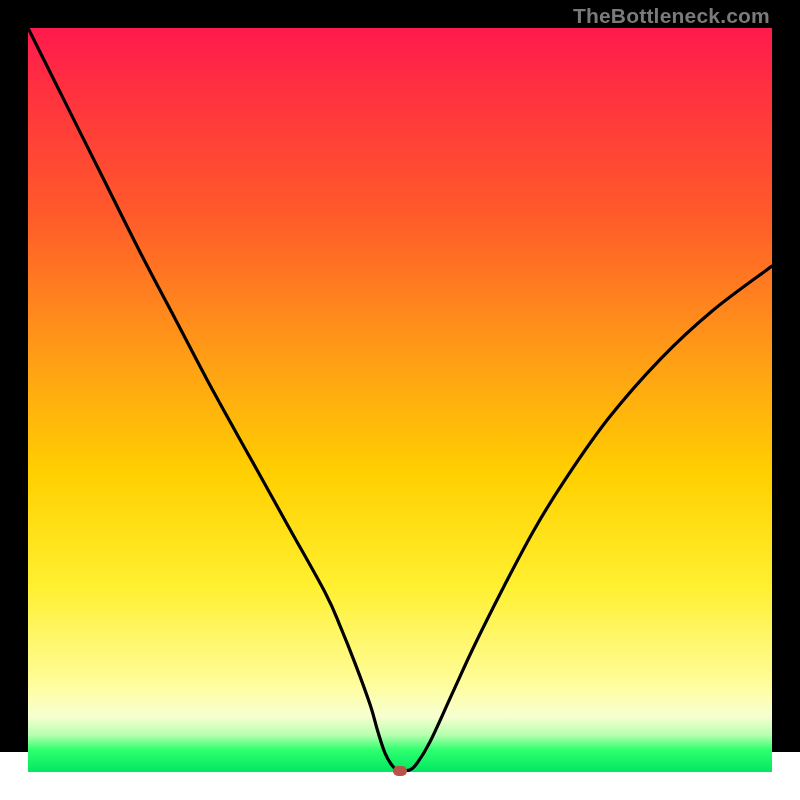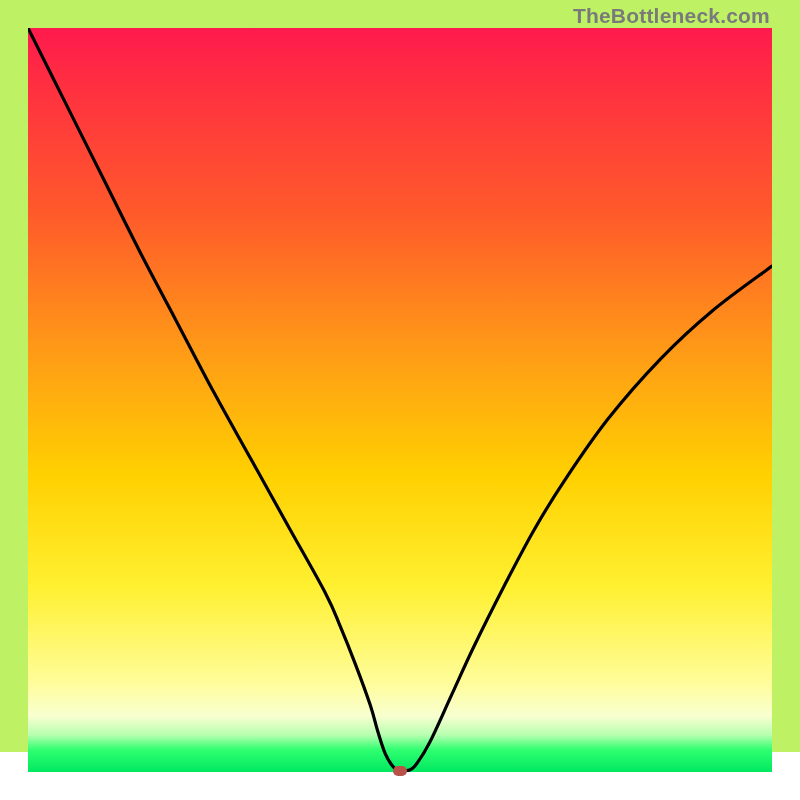--- a/index.html
+++ b/index.html
@@ -1,21 +1,21 @@
 <!DOCTYPE html>
 <html><head>
 <meta charset="utf-8">
 <style>
   * { margin: 0; padding: 0; box-sizing: border-box; }
   html, body { width: 800px; height: 800px; overflow: hidden; }
   .frame {
     position: relative;
     width: 800px;
     height: 752px;
-    background: #bef264;
+    background: #000000;
   }
   .plot-area {
     position: absolute;
     left: 28px;
     top: 28px;
     width: 744px;
     height: 744px;
     background: linear-gradient(to bottom,
       #ff1a4d 0%,
       #ff3040 8%,

